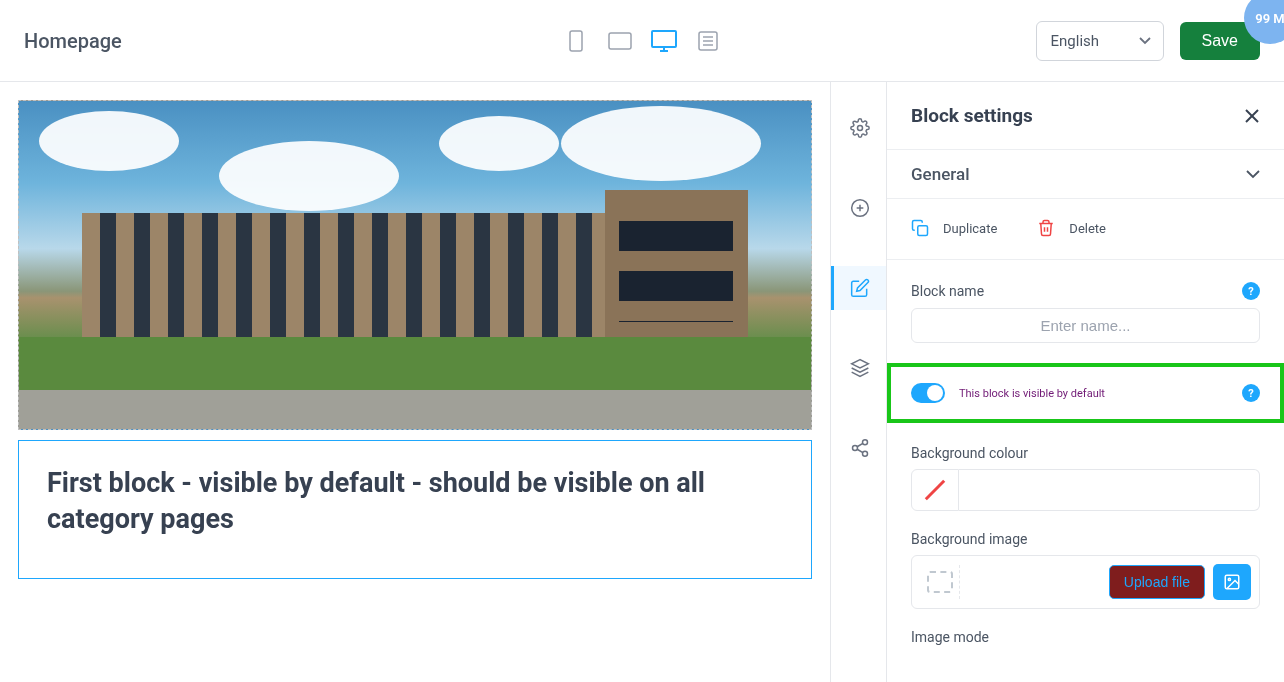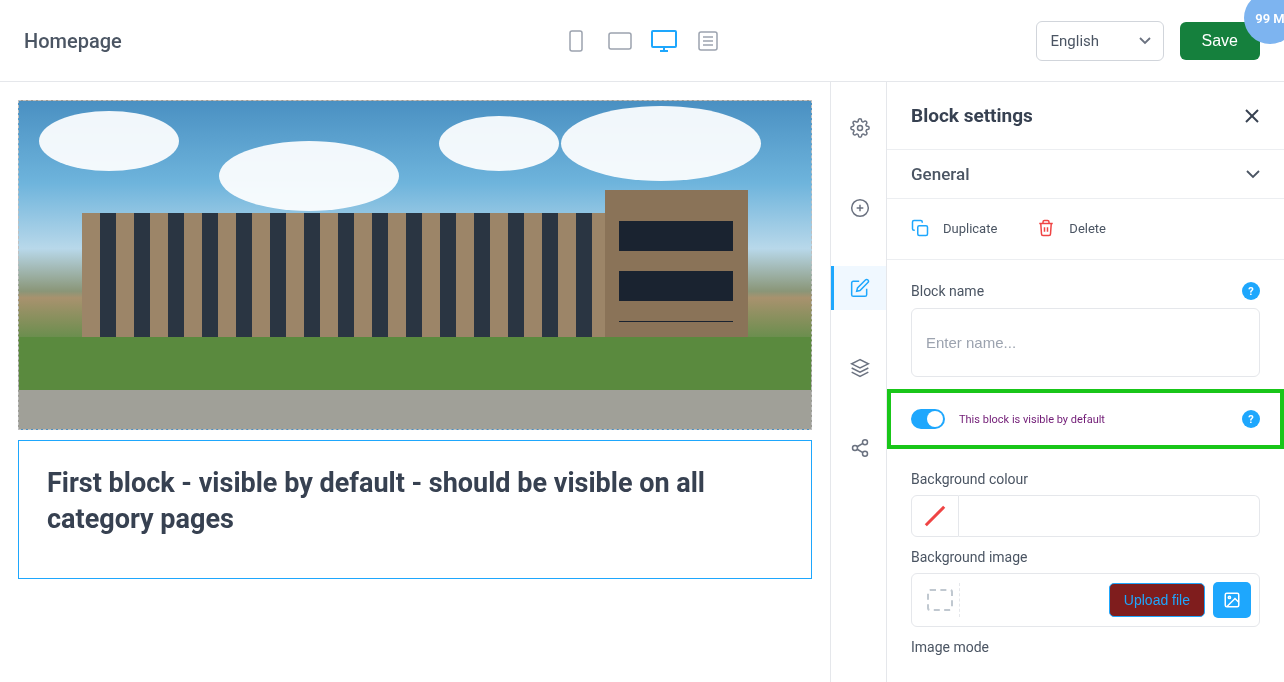--- a/index.html
+++ b/index.html
@@ -52,24 +52,24 @@
 .section-hdr span { font-size:17px; font-weight:500; color:#4b5563;}
 .section-body { padding: 20px 24px; }
 
 .dup-del { display:flex; gap:40px; }
 .dup-del-item { display:flex; align-items:center; gap:14px; cursor:pointer; font-size:13px; color:#4b5563;}
 .dup-icon { color:#1ea7fd; }
 .del-icon { color:#ef4444; }
 
 .divider { height:1px; background:#eceef1; margin: 22px -24px; }
 
-.field-row { margin-bottom: 12px; }
+.field-row { margin-bottom: 20px; }
 .field-label { display:flex; justify-content:space-between; align-items:center; font-size:14px; color:#4b5563; margin-bottom:8px;}
 .help-dot { width:18px; height:18px; border-radius:50%; background:#1ea7fd; color:#fff; font-size:11px; font-weight:700; display:flex; align-items:center; justify-content:center; cursor:pointer;}
-.text-input { width:100%; border:1px solid #e5e7eb; border-radius:6px; padding:25px 14px; font-size:15px; color:#4b5563;}
+.text-input { width:100%; border:1px solid #e5e7eb; border-radius:6px; padding:8px 14px; font-size:15px; color:#4b5563;text-align:center;}
 .text-input::placeholder { color:#9ca3af; }
 
 .highlight-box { border: 4px solid #19c619; padding: 16px 20px; margin: 0 -24px 22px; display:flex; align-items:center; gap:14px;}
 .toggle { width:34px; height:20px; border-radius:10px; background:#1ea7fd; position:relative; cursor:pointer; flex-shrink:0;}
 .toggle::after { content:''; position:absolute; right:2px; top:2px; width:16px; height:16px; border-radius:50%; background:#fff;}
 .toggle-label { font-size:11px; color:#701a75; flex:1;}
 
 .color-row { display:flex; gap:0; }
 .color-swatch { width:48px; height:42px; border:1px solid #e5e7eb; border-radius:6px 0 0 6px; display:flex; align-items:center; justify-content:center; cursor:pointer; background:#fff;}
 .red-slash { width:20px; height:20px; position:relative;}

